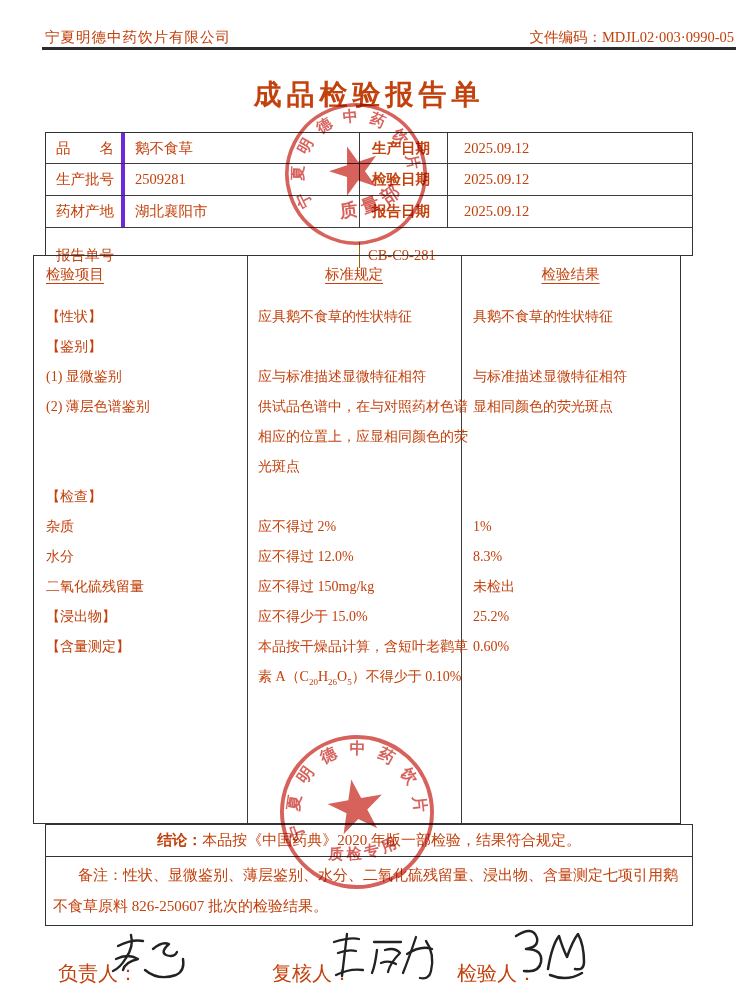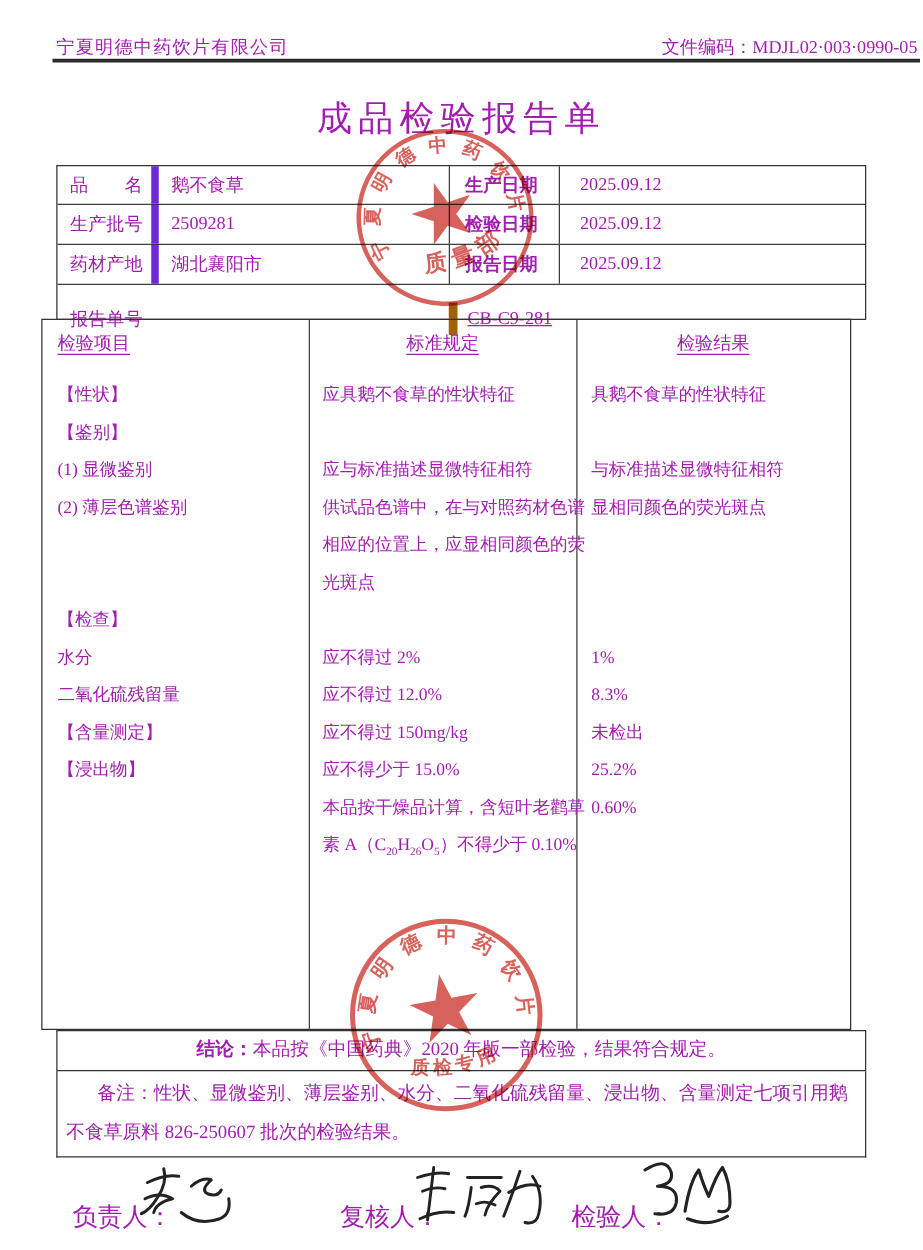--- a/index.html
+++ b/index.html
@@ -1,35 +1,35 @@
 <!DOCTYPE html>
 <html><head>
 <meta charset="utf-8">
 <style>
   html,body{margin:0;padding:0;background:#ffffff;}
   .page{position:relative;width:738px;height:1000px;background:#ffffff;overflow:hidden;
-        font-family:"Liberation Serif","DejaVu Serif",serif;color:#a21caf;}
+        font-family:"Liberation Serif","DejaVu Serif",serif;color:#c2410c;}
   .abs{position:absolute;}
   
   .hdr-company{left:45px;top:28px;font-size:14.5px;letter-spacing:1px;}
   .hdr-code{right:4px;top:28px;font-size:14.5px;}
   .hdr-rule{left:42px;top:47px;width:694px;height:3px;background:#2b2b2b;}
   
-  .title{left:0;top:76px;width:100%;text-align:center;font-size:28px;font-weight:normal;letter-spacing:5px;}
+  .title{left:0;top:76px;width:100%;text-align:center;font-size:28px;font-weight:bold;letter-spacing:5px;}
   
   .info{left:45px;top:132px;width:648px;height:124px;border:1.5px solid #333;box-sizing:border-box;text-align:center;}
   .irow{display:flex;border-bottom:1px solid #3c3c3c;box-sizing:border-box;}
   .irow.last{border-bottom:none;margin-top:14px;}
   .ic{box-sizing:border-box;display:flex;align-items:center;padding-left:10px;font-size:14.5px;white-space:nowrap;}
   .ic.l1{width:75px;}
-  .ic.v1{width:238px;border-left:6px solid #6d28d9;}
+  .ic.v1{width:238px;border-left:4px solid #6d28d9;}
   .ic.l2{width:88px;border-left:1px solid #3c3c3c;padding-left:12px;font-weight:bold;}
   .ic.v2{flex:1;border-left:1px solid #3c3c3c;padding-left:16px;}
   .ic.rleft{width:313px;}
-  .ic.rright{flex:1;border-left:7px solid #a16207;padding-left:8px;text-decoration:underline;}
+  .ic.rright{flex:1;border-left:1px solid #a16207;padding-left:8px;}
   
   .main{left:33px;top:255px;width:648px;height:569px;border:1.5px solid #333;box-sizing:border-box;}
   .vline{position:absolute;top:0;bottom:0;width:1px;background:#3c3c3c;}
   .th{position:absolute;top:9px;font-size:14.5px;text-decoration:underline;text-underline-offset:4px;white-space:nowrap;}
   .colwrap{position:absolute;top:46px;}
   .line{height:30px;line-height:30px;font-size:14px;white-space:nowrap;}
   .sb{font-size:9px;}
   
   .concl{left:45px;top:824px;width:648px;height:33px;border:1.5px solid #333;box-sizing:border-box;
          text-align:center;line-height:31px;font-size:15px;}
@@ -88,24 +88,25 @@
     <div class="th" style="left:427px;width:219px;text-align:center">检验结果</div>
 
     <div class="colwrap" style="left:12px;width:198px">
       <div class="line">【性状】</div>
       <div class="line">【鉴别】</div>
       <div class="line">(1) 显微鉴别</div>
       <div class="line">(2) 薄层色谱鉴别</div>
       <div class="line"></div>
       <div class="line"></div>
       <div class="line">【检查】</div>
+      <div class="line">杂质</div>
       <div class="line">水分</div>
       <div class="line">二氧化硫残留量</div>
+      <div class="line">【浸出物】</div>
       <div class="line">【含量测定】</div>
-      <div class="line">【浸出物】</div>
       <div class="line"></div>
     </div>
 
     <div class="colwrap" style="left:224px;width:202px">
       <div class="line">应具鹅不食草的性状特征</div>
       <div class="line"></div>
       <div class="line">应与标准描述显微特征相符</div>
       <div class="line">供试品色谱中，在与对照药材色谱</div>
       <div class="line">相应的位置上，应显相同颜色的荧</div>
       <div class="line">光斑点</div>

